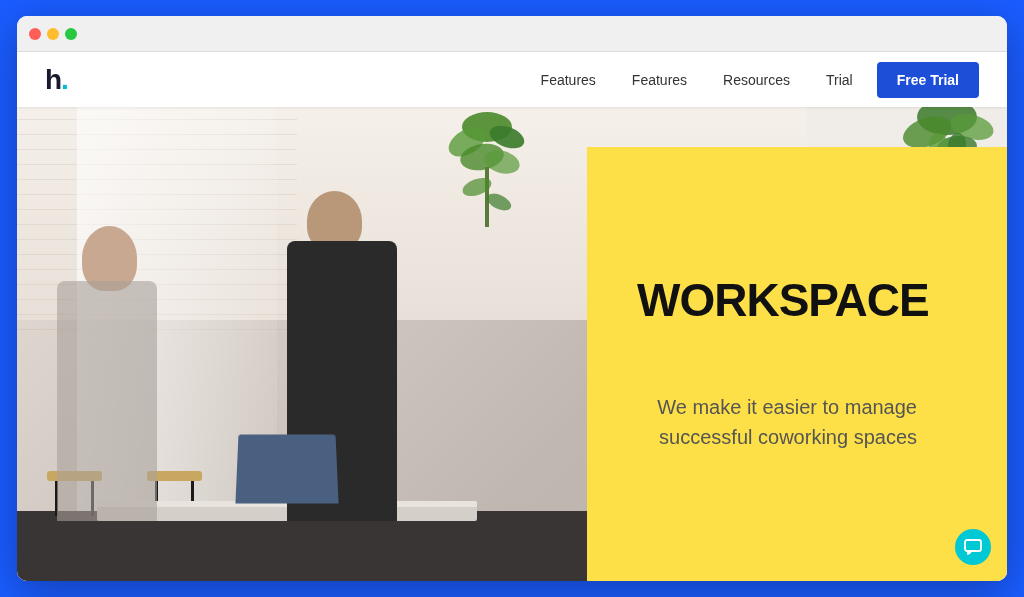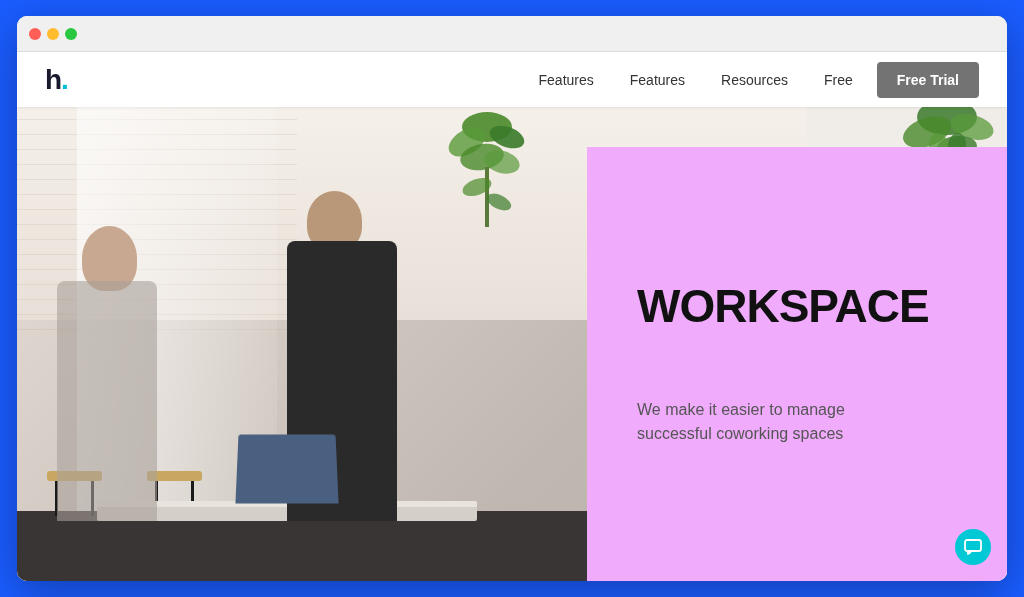--- a/index.html
+++ b/index.html
@@ -86,21 +86,21 @@
     }
 
     .nav-link {
       font-size: 14px;
       color: #333;
       text-decoration: none;
       cursor: pointer;
     }
 
     .nav-cta {
-      background: #737373;
+      background: #1d4ed8;
       color: #fff;
       border: none;
       padding: 10px 20px;
       border-radius: 4px;
       font-size: 14px;
       font-weight: 600;
       cursor: pointer;
     }
 
     
@@ -271,42 +271,43 @@
     .shelf-1 { top: 60px; }
     .shelf-2 { top: 160px; }
 
     
     .hero-content {
       position: absolute;
       right: 0;
       top: 40px;
       bottom: 0;
       width: 420px;
-      background: #f0abfc;
+      background: #fde047;
       padding: 40px 40px 40px 50px;
       display: flex;
       flex-direction: column;
       justify-content: center;
     }
 
     .hero-title {
       font-size: 46px;
       font-weight: 900;
       line-height: 1.05;
       color: #111;
       letter-spacing: -1px;
       text-transform: uppercase;
       margin-bottom: 20px;
     }
 
     .hero-subtitle {
-      font-size: 16px;
+      font-size: 20px;
       color: #555;
       line-height: 1.5;
       max-width: 280px;
+      text-align: right;
     }
 
     
     .chat-bubble {
       position: absolute;
       bottom: 16px;
       right: 16px;
       width: 36px;
       height: 36px;
       background: #00c8d4;
@@ -413,21 +414,21 @@
 
     <nav class="navbar">
       <div class="logo">
         h<span>.</span>
       </div>
 
       <div class="nav-links">
         <a class="nav-link">Features</a>
         <a class="nav-link">Features</a>
         <a class="nav-link">Resources</a>
-        <a class="nav-link">Free</a>
+        <a class="nav-link">Trial</a>
       </div>
 
       <button class="nav-cta">Free Trial</button>
     </nav>
 
     <div class="hero">
 
       <div class="hero-bg">
         <div class="office-scene">
 

